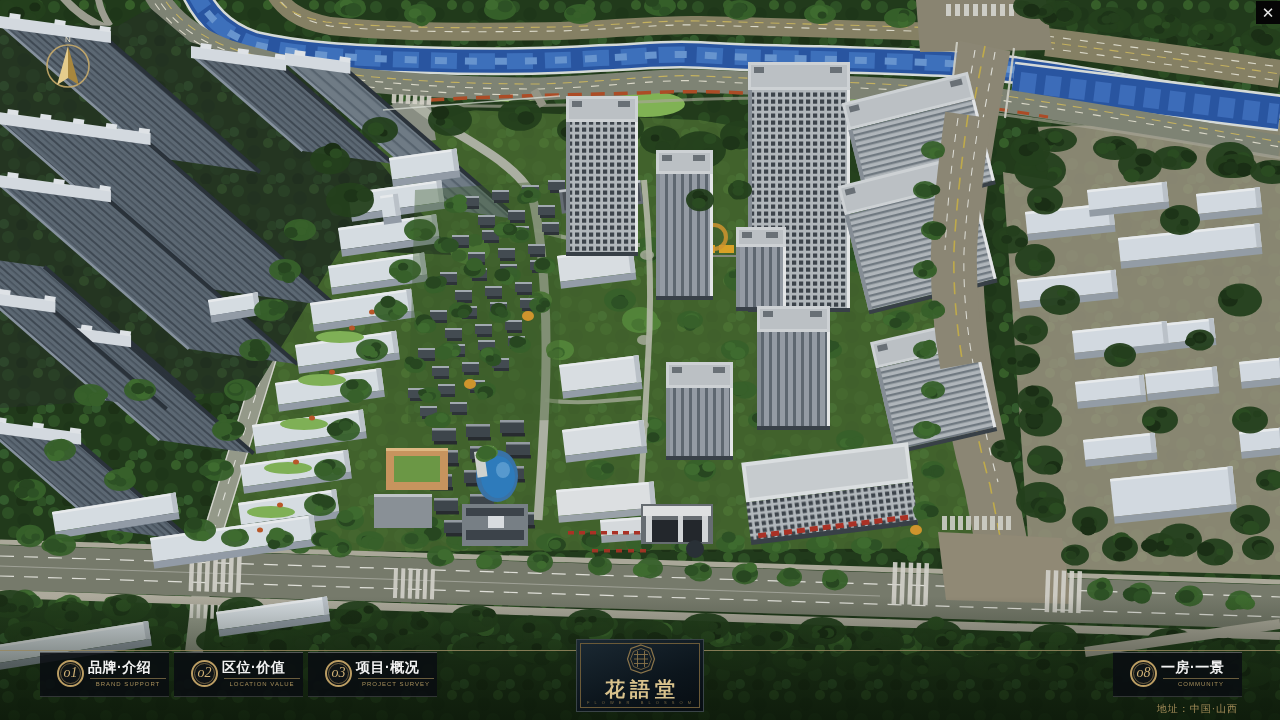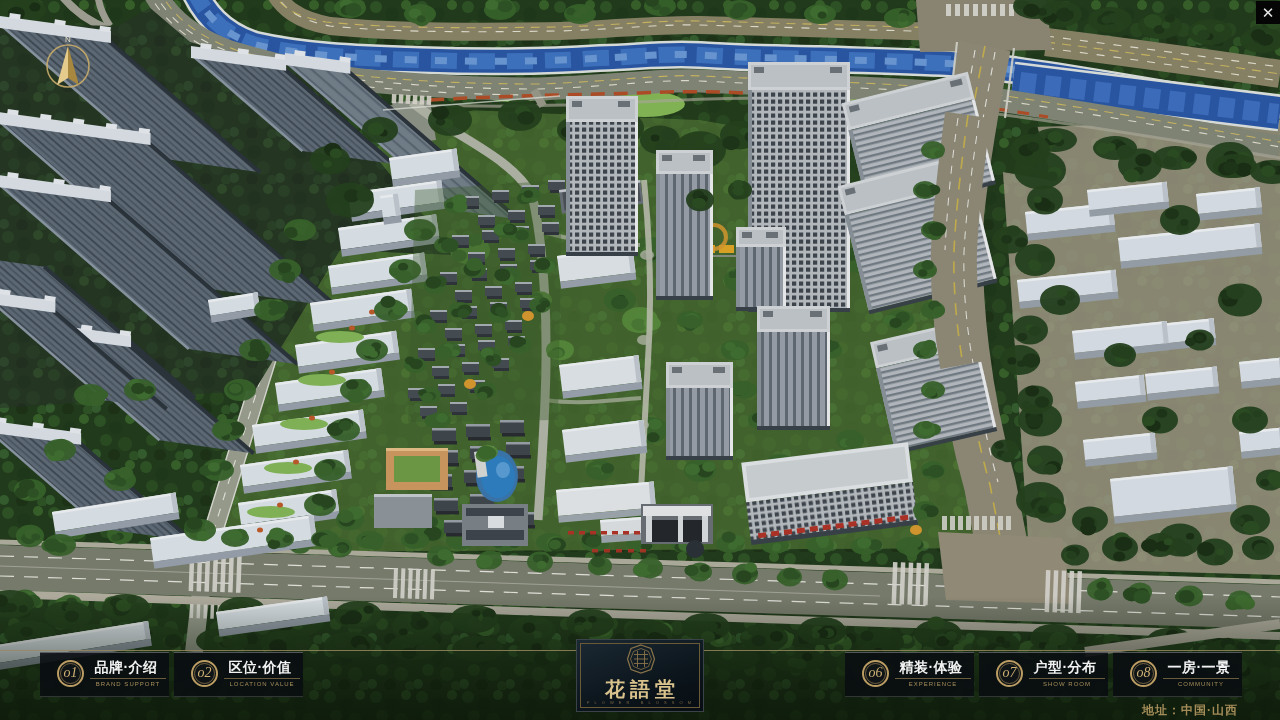--- a/index.html
+++ b/index.html
@@ -1,27 +1,27 @@
 <!DOCTYPE html>
 <html><head><meta charset="utf-8"><title>p</title><style>
 html,body{margin:0;padding:0;background:#000;width:1280px;height:720px;overflow:hidden;font-family:"Liberation Sans",sans-serif;}
 #st{position:relative;width:1280px;height:720px;}
 #st svg.scene{position:absolute;left:0;top:0;}
 .goldline{position:absolute;left:0;top:650px;width:1280px;height:1px;background:#97875f;opacity:.85;}
 .mbox{position:absolute;top:652px;width:129px;height:45px;background:rgba(9,13,17,.87);border-top:1px solid rgba(190,190,190,.4);border-bottom:1px solid rgba(150,150,150,.28);box-sizing:border-box;}
 .mc{position:absolute;left:17px;top:7px;width:27px;height:27px;border-radius:50%;border:2px solid #bb9d63;box-sizing:border-box;background:rgba(20,24,28,.5);}
 .mc i{position:absolute;left:1px;top:1px;right:1px;bottom:1px;border:1px solid rgba(187,157,99,.55);border-radius:50%;}
 .mc span{position:absolute;width:100%;text-align:center;top:3px;left:0;color:#cfb075;font:italic 14px "Liberation Serif",serif;}
-.mt{position:absolute;left:48px;top:6px;width:76px;text-align:center;color:#f2f2f2;font-size:14px;font-weight:bold;white-space:nowrap;letter-spacing:0.5px;}
+.mt{position:absolute;left:48px;top:6px;width:76px;text-align:left;color:#f2f2f2;font-size:14px;font-weight:bold;white-space:nowrap;letter-spacing:0.5px;}
 .me{position:absolute;left:50px;top:25px;width:76px;text-align:center;color:#a8905c;font-size:6px;letter-spacing:1px;white-space:nowrap;border-top:1px solid rgba(168,144,92,.6);padding-top:2px;}
 .logo{position:absolute;left:576px;top:639px;width:128px;height:73px;box-sizing:border-box;background:linear-gradient(160deg,#1b2933 0%,#0c151c 60%,#070d12 100%);border:1px solid #3a4448;padding-left:32px;}
 .logo .inb{position:absolute;left:3px;top:3px;right:3px;bottom:3px;border:1px solid #6b5a38;}
 .logo .zi{position:absolute;left:0;top:36px;width:100%;text-align:center;color:#d9c28c;font:bold 20px "Liberation Serif",serif;letter-spacing:5px;text-indent:5px;}
 .logo .sub{position:absolute;left:0;top:60px;width:100%;text-align:center;color:#7a6844;font-size:4px;letter-spacing:2px;}
-.addr{position:absolute;left:1078px;top:702px;width:160px;color:#a38c58;font-size:12px;letter-spacing:1px;text-align:right;font-weight:bold;}
+.addr{position:absolute;left:1078px;top:702px;width:160px;color:#a38c58;font-size:10px;letter-spacing:1px;text-align:right;}
 .close{position:absolute;left:1256px;top:1px;width:24px;height:23px;background:#050505;color:#e8e8e8;font-size:15px;text-align:center;line-height:23px;}
 </style></head><body>
 <div id="st">
 <svg class="scene" width="1280" height="720" viewBox="0 0 1280 720">
 <defs>
 <pattern id="ptree" width="46" height="46" patternUnits="userSpaceOnUse">
           <rect width="46" height="46" fill="#203a1b"></rect>
           <circle cx="8" cy="7" r="6" fill="#2e5426"></circle>
           <circle cx="24" cy="14" r="7" fill="#1d3519"></circle>
           <circle cx="38" cy="5" r="5" fill="#38642c"></circle>
@@ -1896,35 +1896,27 @@
       <div class="me">BRAND SUPPORT</div>
     </div>
 <div class="mbox" style="left:174px">
       <div class="mc">
         <i></i>
         <span>o2</span>
       </div>
       <div class="mt">区位·价值</div>
       <div class="me">LOCATION VALUE</div>
     </div>
-<div class="mbox" style="left:845px">
+<div class="mbox" style="left:308px">
       <div class="mc">
         <i></i>
-        <span>o6</span>
+        <span>o3</span>
       </div>
-      <div class="mt">精装·体验</div>
-      <div class="me">EXPERIENCE</div>
-    </div>
-<div class="mbox" style="left:979px">
-      <div class="mc">
-        <i></i>
-        <span>o7</span>
-      </div>
-      <div class="mt">户型·分布</div>
-      <div class="me">SHOW ROOM</div>
+      <div class="mt">项目·概况</div>
+      <div class="me">PROJECT SURVEY</div>
     </div>
 <div class="mbox" style="left:1113px">
       <div class="mc">
         <i></i>
         <span>o8</span>
       </div>
       <div class="mt">一房·一景</div>
       <div class="me">COMMUNITY</div>
     </div>
 <div class="logo">

